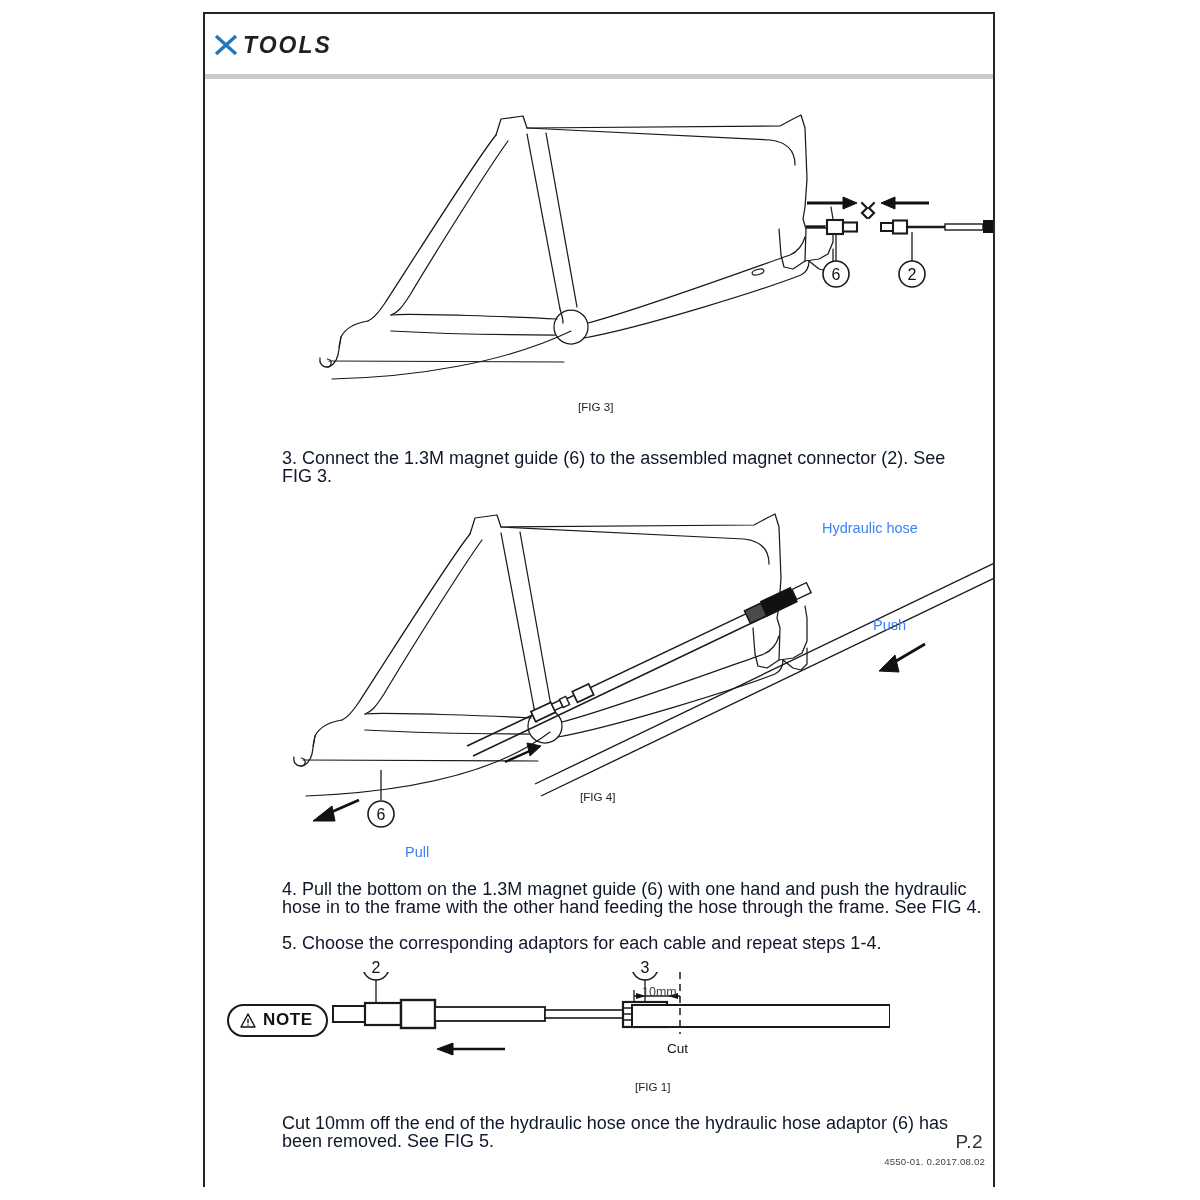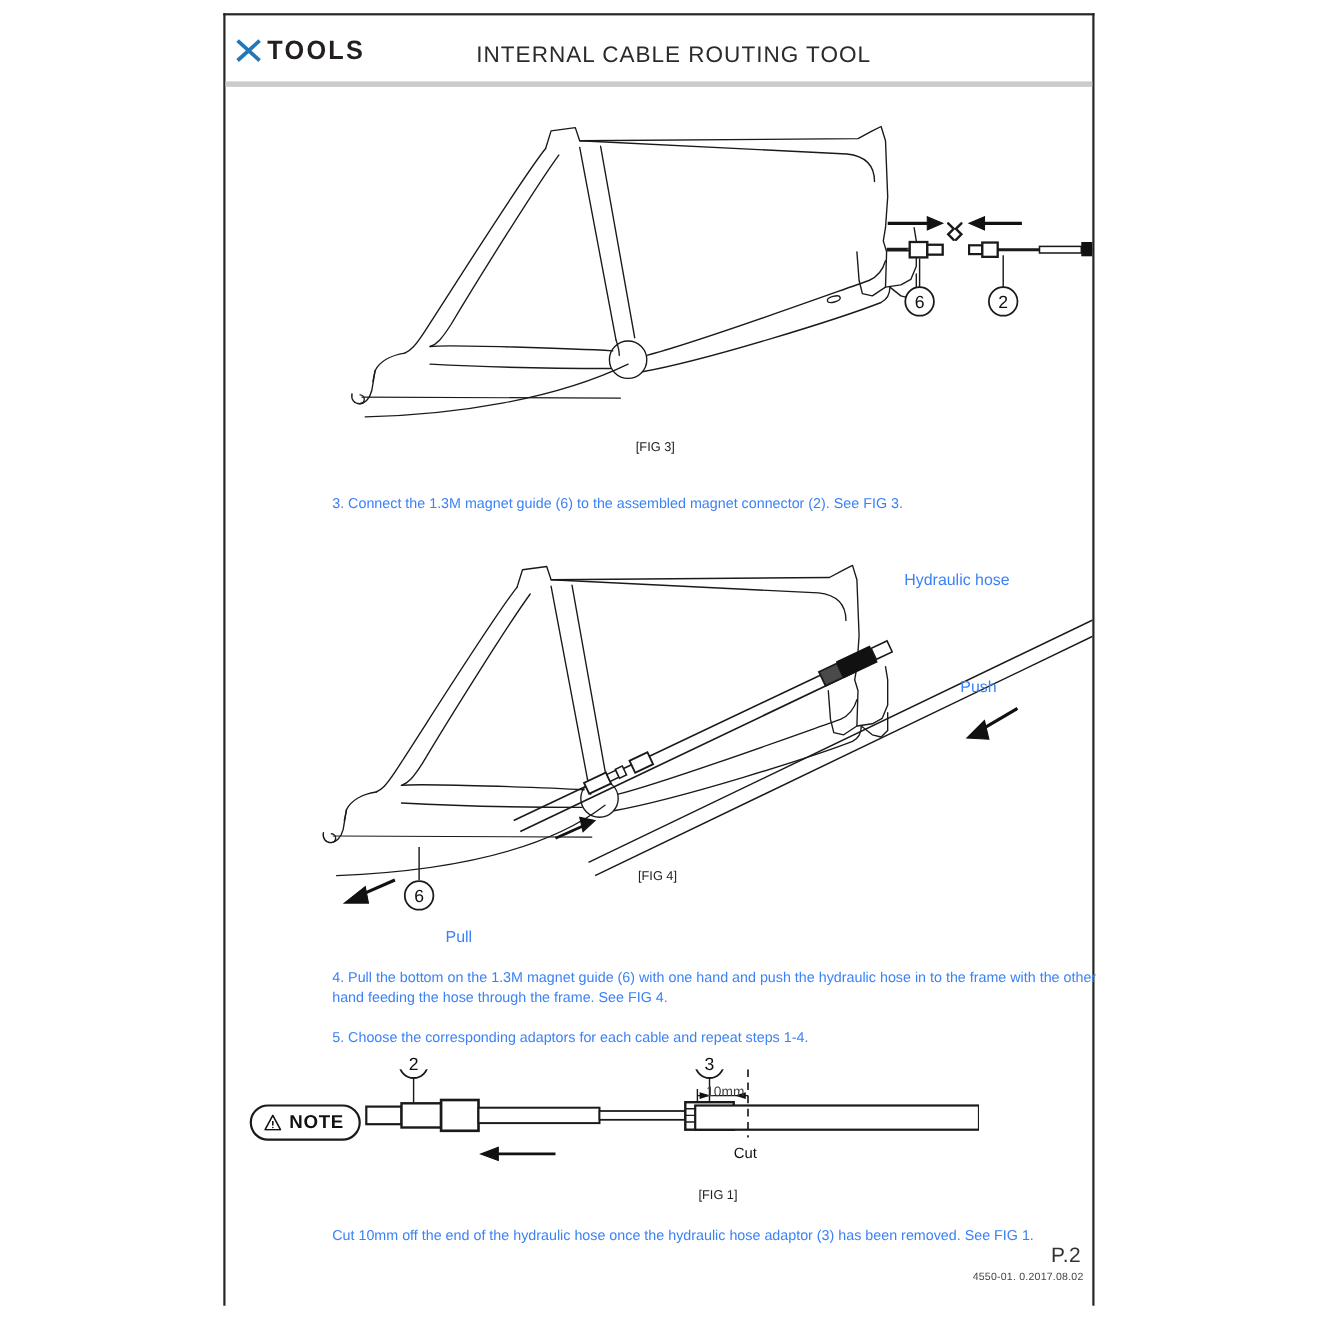--- a/index.html
+++ b/index.html
@@ -1,27 +1,27 @@
 <!DOCTYPE html>
 <html><head>
 <meta charset="utf-8">
 <style>
   html,body{margin:0;padding:0;background:#ffffff;}
   body{width:1200px;height:1200px;font-family:"Liberation Sans",sans-serif;color:#1a1a1a;overflow:hidden;}
   .page{position:absolute;left:203px;top:12px;width:792px;height:1175px;border:2px solid #262626;border-bottom:none;background:#fff;box-sizing:border-box;}
   .header{position:relative;height:60px;box-sizing:border-box;}
   .hdr-divider{position:absolute;left:0;top:60px;width:100%;height:5px;background:#c9cbcd;}
-  .logo{position:absolute;left:8px;top:18px;display:flex;align-items:flex-end;gap:4px;}
+  .logo{position:absolute;left:8px;top:18px;display:flex;align-items:flex-start;gap:4px;font-style:italic;}
   .logo-x{width:26px;height:26px;}
   .logo-text{font-family:"Liberation Sans",sans-serif;font-weight:bold;font-size:23px;letter-spacing:2px;color:#231f20;
     transform:scaleY(1.05);}
   .title{position:absolute;left:228px;top:24px;font-size:20.5px;letter-spacing:.9px;color:#2b2b2b;white-space:nowrap;}
   .canvas{position:absolute;left:0;top:65px;width:788px;height:1108px;}
   svg{display:block;}
-  .txt{position:absolute;font-size:13px;line-height:18px;color:#3b82f6;margin-left:20px;}
+  .txt{position:absolute;font-size:18px;line-height:18px;color:#0f172a;}
   .fig-label{position:absolute;font-size:11.6px;color:#222;}
   .diag-label{position:absolute;font-size:14.5px;color:#3b82f6;}
   .footer-p{position:absolute;right:10px;bottom:34px;font-size:19px;color:#333;letter-spacing:.5px;}
   .footer-code{position:absolute;right:8px;bottom:20px;font-size:9.6px;color:#444;letter-spacing:.2px;}
   .note-badge{position:absolute;display:inline-flex;align-items:center;gap:7px;
     border:2.2px solid #1a1a1a;border-radius:22px;padding:4px 13px 5px 11px;background:#fff;}
   .note-badge span.lbl{font-size:17px;font-weight:bold;letter-spacing:.6px;color:#111;}
   .warn-tri{width:16px;height:15px;}
 </style>
 </head>
@@ -29,21 +29,20 @@
 
 <div class="page">
 
   <div class="header">
     <div class="logo">
       <svg class="logo-x" viewBox="0 0 26 26">
         <path d="M3 4 L23 22 M23 4 L3 22" stroke="#2277bb" stroke-width="3.4" stroke-linecap="butt" fill="none"></path>
       </svg>
       <div class="logo-text">TOOLS</div>
     </div>
-    <div class="title">INTERNAL CABLE ROUTING TOOL</div>
   </div>
   <div class="hdr-divider"></div>
 
   <div class="canvas">
 
     <svg width="788" height="350" viewBox="0 0 788 350" style="position:absolute;left:0;top:0;">
       <g fill="none" stroke="#1a1a1a" stroke-width="1.25" stroke-linejoin="round" stroke-linecap="round">
 
         <g>
           <path d="M291 56 L296 40 L318 37 L322 49 L575 47 L588 40 L596 36 L600 49 L602 100
@@ -282,18 +281,18 @@
       <line x1="4" y1="24" x2="50" y2="24" stroke="#1a1a1a" stroke-width="1.3"></line>
       <line x1="4" y1="18" x2="4" y2="30" stroke="#1a1a1a" stroke-width="1.3"></line>
       <polygon points="6,21 16,24 6,27" fill="#111"></polygon>
       <polygon points="48,21 38,24 48,27" fill="#111"></polygon>
     </svg>
 
     <div class="fig-label" style="left:430px;top:1001px;">[FIG 1]</div>
     <div style="position:absolute;left:437px;top:906px;font-size:12.5px;color:#404040;">10mm</div>
     <div style="position:absolute;left:462px;top:962px;font-size:13.5px;color:#111;">Cut</div>
 
-    <div class="txt" style="left:77px;top:1035px;width:690px;">Cut 10mm off the end of the hydraulic hose once the hydraulic hose adaptor (3) has been removed. See FIG 1.</div>
+    <div class="txt" style="left:77px;top:1035px;width:690px;">Cut 10mm off the end of the hydraulic hose once the hydraulic hose adaptor (6) has been removed. See FIG 5.</div>
   </div>
 
   <div class="footer-p">P.2</div>
   <div class="footer-code">4550-01. 0.2017.08.02</div>
 </div>
 
 </body></html>

